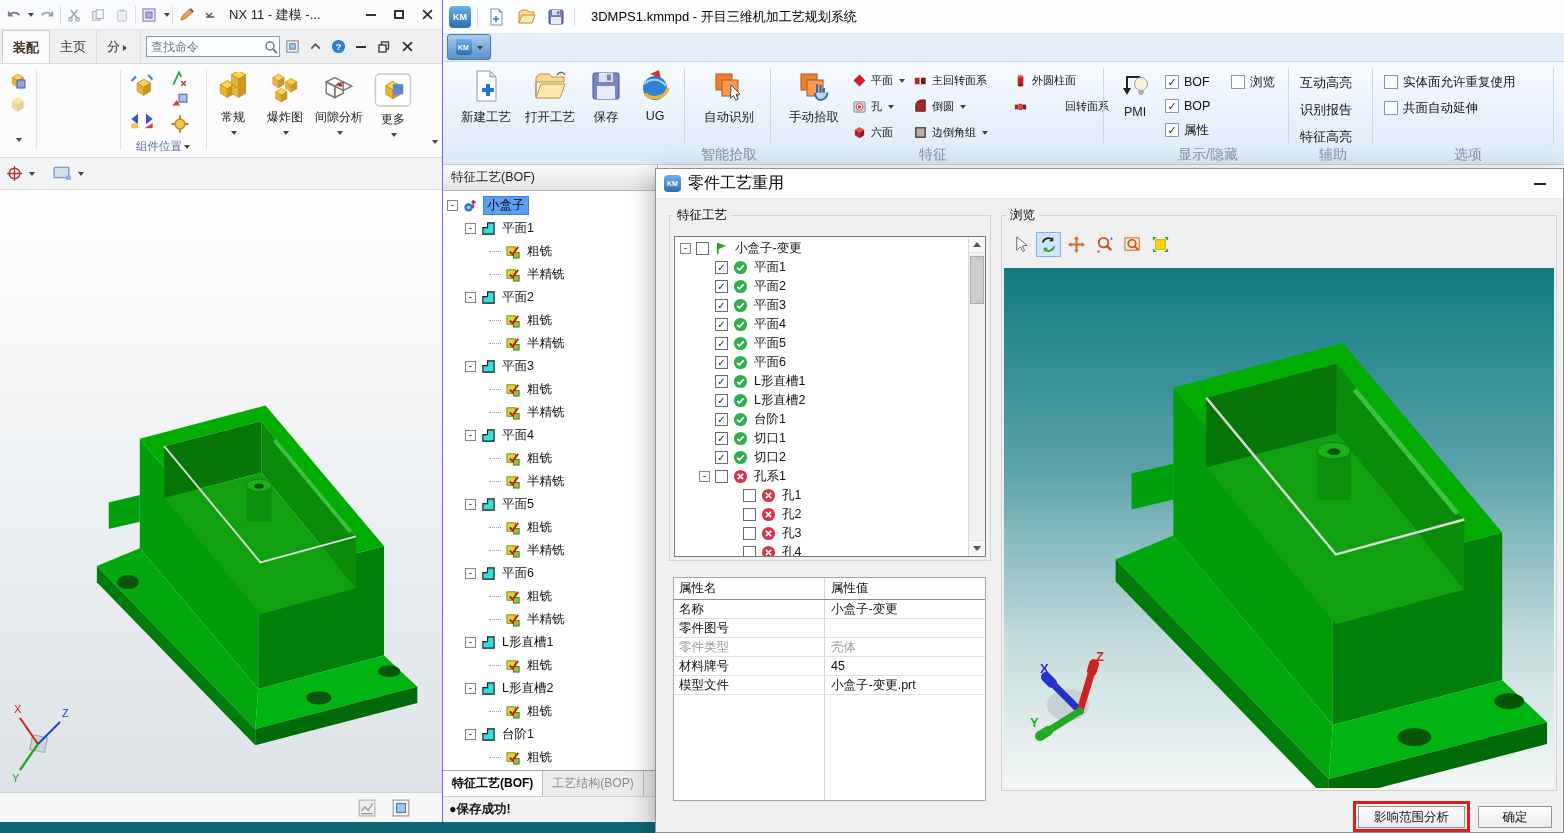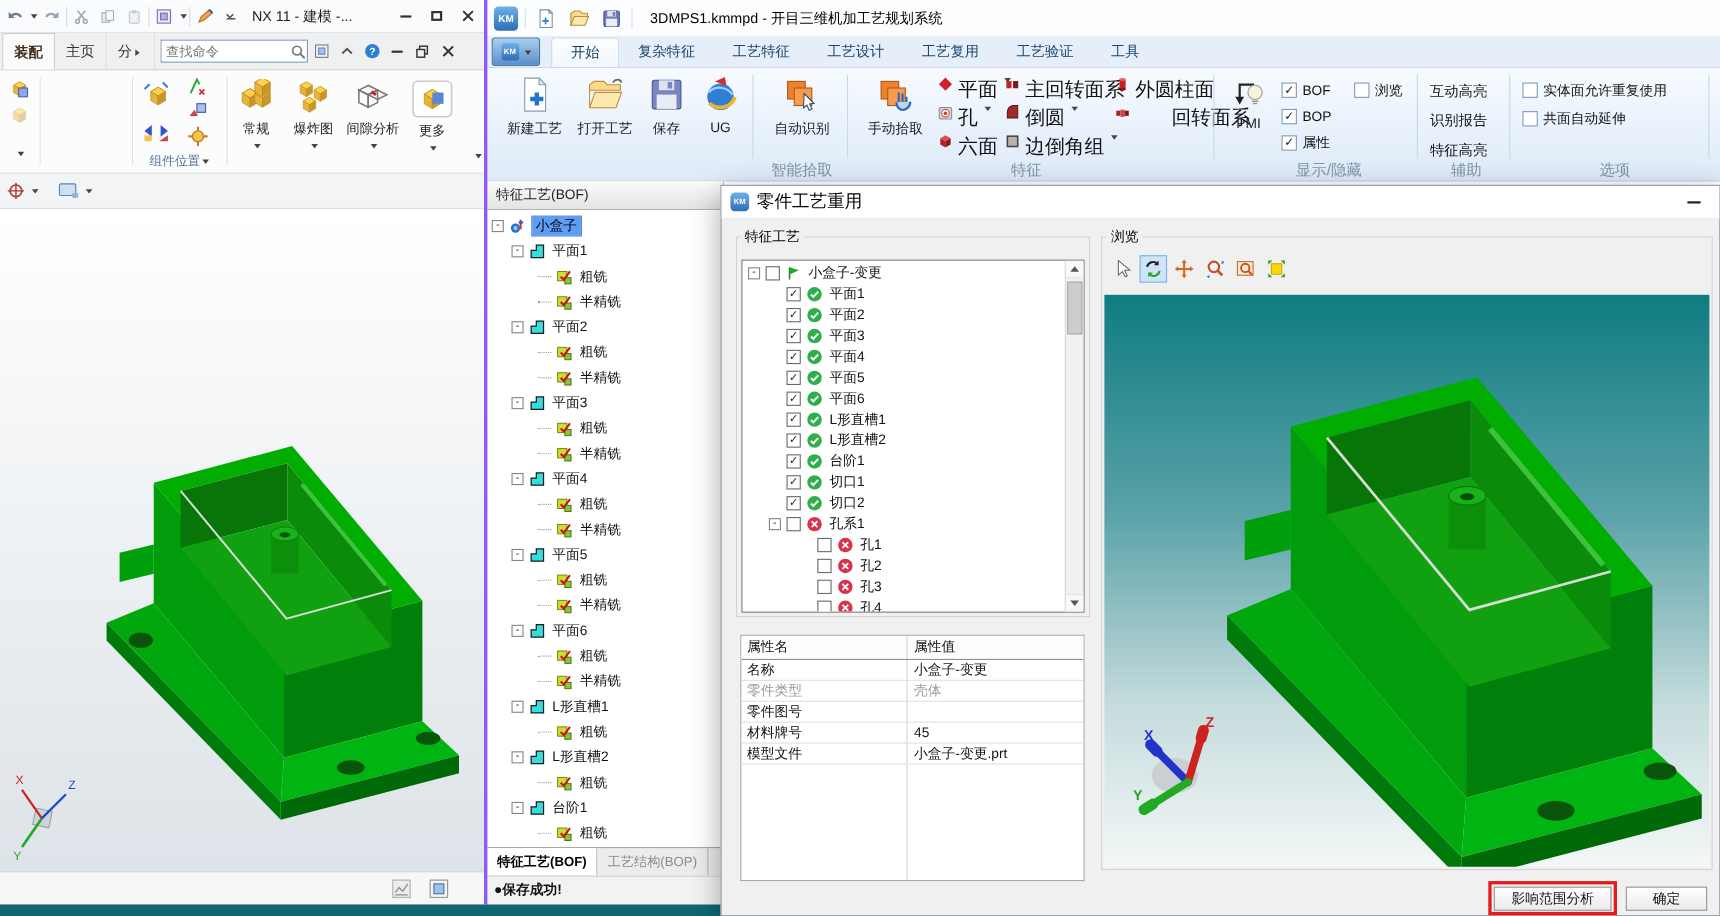--- a/index.html
+++ b/index.html
@@ -21,21 +21,21 @@
 .km-appbtn{width:44px;height:26px;margin:0 10px 1px 2px;background:linear-gradient(#a9cdee,#5b8fc9);border:1px solid #49799e;border-radius:3px;display:flex;align-items:center;justify-content:center;gap:3px}
 .km-appbtn .km-logo{width:16px;height:16px;font-size:7px;border-radius:3px}
 .km-tabs{display:flex;height:27px}
 .km-tab{padding:0 17px;line-height:26px;font-size:13px;color:#17466e;cursor:default}
 .km-tab.active{background:linear-gradient(#fdfeff,#f1f7fd);border:1px solid #c9d9ea;border-bottom:none;border-radius:3px 3px 0 0;color:#0f3e68}
 .km-ribbon{left:443px;top:62px;width:1121px;height:103px;background:linear-gradient(#f7fbff,#ddeaf8);border-bottom:1px solid #b9cfe4}
 .rsep{position:absolute;top:6px;height:76px;width:1px;background:#c6d8ea}
 .grouplabel{position:absolute;top:84px;height:14px;font-size:14px;color:#8193a8;text-align:center}
 .km-bigbtn{position:absolute;top:5px;display:flex;flex-direction:column;align-items:center;gap:6px;padding-top:2px;font-size:12.5px;color:#1c1c1c;cursor:default}
 .bicon{width:34px;height:34px}
-.km-smallbtn{position:absolute;display:flex;gap:4px;height:22px;font-size:18px;white-space:nowrap}
+.km-smallbtn{position:absolute;display:flex;align-items:center;gap:4px;height:22px;font-size:11px;white-space:nowrap}
 .sicon{width:15px;height:15px;flex:none}
 .tri{display:inline-block;width:0;height:0;border:3.5px solid transparent;border-top:4.5px solid #444;margin-left:2px;transform:translateY(2px)}
 .tri-right{display:inline-block;width:0;height:0;border:3.5px solid transparent;border-left:4.5px solid #444;margin-left:3px}
 .km-cbrow{display:flex;align-items:center;gap:5px;height:24px;font-size:12.5px;white-space:nowrap}
 .cbbox{width:14px;height:14px;border:1px solid #7d9ab8;background:#fff;display:flex;align-items:center;justify-content:center;font-size:11px;font-weight:bold;color:#1c1c1c;line-height:1;flex:none}
 .km-txtbtn{height:25px;font-size:13px;display:flex;align-items:center;color:#111;cursor:default}
 .cbcol{position:absolute;top:8px;display:flex;flex-direction:column}
 .fcol{position:absolute;top:7px;display:flex;flex-direction:column;gap:4px}
 
 
@@ -49,21 +49,21 @@
 .expsp{width:11px;flex:none}
 .twig{width:12px;border-top:1px dotted #999;flex:none}
 .ticon{width:16px;height:16px;flex:none}
 .sel{background:#5f9df5;outline:1px solid #3d7fd6;padding:0 3px;color:#000}
 .tp-tabs{position:absolute;bottom:26px;left:0;right:0;height:26px;display:flex;border-top:1px solid #a8a8a8;background:#ececec}
 .tp-tab{padding:0 9px;line-height:25px;font-size:12px;color:#8a8a8a;border-right:1px solid #bdbdbd;white-space:nowrap;overflow:hidden}
 .tp-tab.active{background:#fff;color:#000;font-weight:bold}
 .tp-status{position:absolute;bottom:0;left:0;right:0;height:26px;background:#f2f2f2;border-top:1px solid #cfcfcf;display:flex;align-items:center;padding-left:6px;font-size:12.5px;font-weight:bold}
 
 
-.nx{left:0;top:0;width:443px;height:822px;background:#fca5a5;border-right:3px solid #8b5cf6;z-index:2}
+.nx{left:0;top:0;width:443px;height:822px;background:#a3a3a3;border-right:1px solid #8b5cf6;z-index:2}
 .nx-titlebar{position:absolute;top:0;left:0;right:0;height:30px;background:#fafbfc;border-bottom:1px solid #e2e2e2;display:flex;align-items:center;padding:0 2px;gap:2px}
 .nx-title{font-size:13px;color:#222;margin:0 6px;white-space:nowrap}
 .wbtn{width:26px;height:22px;display:flex;align-items:center;justify-content:center}
 .gmin{width:10px;height:2px;background:#333}
 .gmax{width:10px;height:9px;border:2px solid #333}
 .nx-tabrow{position:absolute;top:30px;left:0;right:0;height:34px;background:#eef0f2;border-bottom:1px solid #d8d8d8;display:flex;align-items:center;padding-left:2px;gap:1px}
 .nx-tab{padding:0 10px;height:33px;line-height:33px;font-size:13px;color:#333;border-right:1px solid #dfdfdf}
 .nx-tab.active{background:#fbfbfb;border:1px solid #cfcfcf;border-bottom:none;font-weight:bold;color:#46301e}
 .nx-search{height:21px;border:1px solid #7f9db9;background:#fff;display:flex;align-items:center;margin-left:4px}
 .nx-search input{border:none;outline:none;width:116px;height:17px;font-size:12px;padding-left:4px;color:#555;font-family:inherit}
@@ -175,29 +175,20 @@
   </div>
   <div class="tsep"></div>
   <div class="km-title">3DMPS1.kmmpd - 开目三维机加工艺规划系统</div>
 </div>
 
 <div class="abs km-tabrow">
   <div class="km-appbtn">
     <div class="km-logo">KM</div>
     <span class="tri"></span>
   </div>
-  <div class="km-tabs" id="km-tabs">
-      <div class="km-tab active">开始</div>
-      <div class="km-tab">复杂特征</div>
-      <div class="km-tab">工艺特征</div>
-      <div class="km-tab">工艺设计</div>
-      <div class="km-tab">工艺复用</div>
-      <div class="km-tab">工艺验证</div>
-      <div class="km-tab">工具</div>
-    </div>
 </div>
 
 <div class="abs km-ribbon">
   <div class="km-bigbtn" style="left:12px;width:62px">
     <svg class="bicon" viewBox="0 0 34 34">
         <path d="M8 2h13l6 6v24H8z" fill="#fff" stroke="#8a9bb0"></path>
         <path d="M21 2l6 6h-6z" fill="#dde6f0" stroke="#8a9bb0"></path>
         <path d="M13 21h12M19 15v12" stroke="#2277cc" stroke-width="4"></path>
       </svg>
     <span>新建工艺</span>
@@ -1111,27 +1102,27 @@
 
   <div class="ptable" id="prop-table">
       <div class="prow phead">
         <span class="pname">属性名</span>
         <span class="pval">属性值</span>
       </div>
       <div class="prow">
         <span class="pname">名称</span>
         <span class="pval">小盒子-变更</span>
       </div>
+      <div class="prow">
+        <span class="pname">零件图号</span>
+        <span class="pval"></span>
+      </div>
       <div class="prow dim">
         <span class="pname">零件类型</span>
         <span class="pval">壳体</span>
-      </div>
-      <div class="prow">
-        <span class="pname">零件图号</span>
-        <span class="pval"></span>
       </div>
       <div class="prow">
         <span class="pname">材料牌号</span>
         <span class="pval">45</span>
       </div>
       <div class="prow">
         <span class="pname">模型文件</span>
         <span class="pval">小盒子-变更.prt</span>
       </div>
       <div class="pfill"></div>

